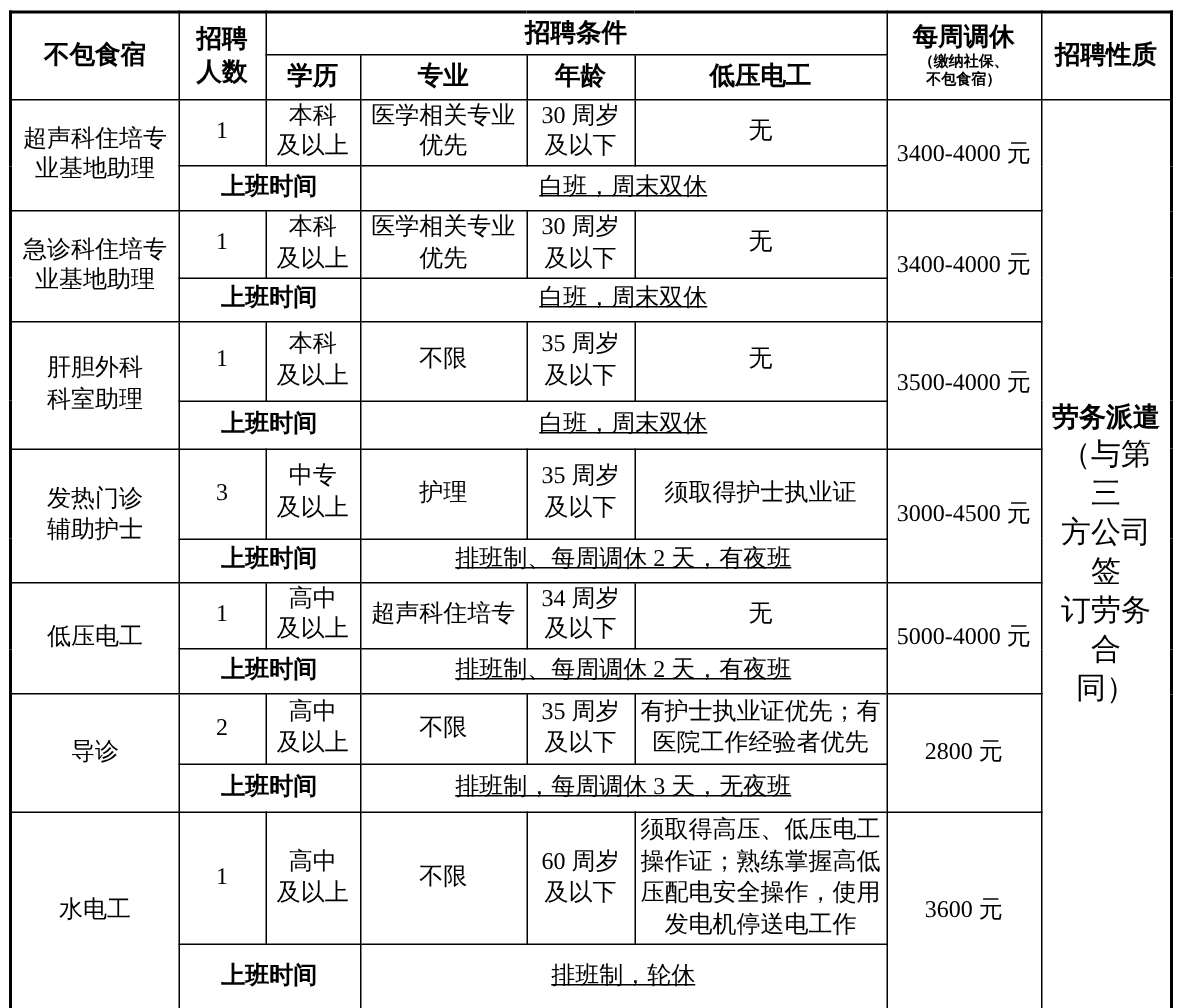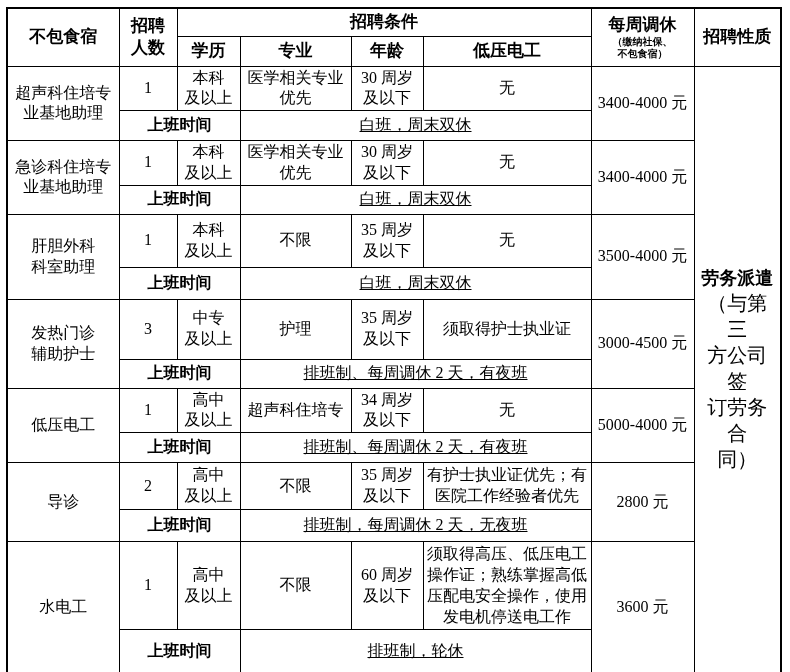--- a/index.html
+++ b/index.html
@@ -168,21 +168,21 @@
 及以上</td>
     <td class="pre">不限</td>
     <td class="pre">35 周岁
 及以下</td>
     <td class="pre">有护士执业证优先；有
 医院工作经验者优先</td>
     <td rowspan="2">2800 元</td>
   </tr>
   <tr style="height:32px">
     <td colspan="2" class="tl">上班时间</td>
-    <td colspan="3" class="tv">排班制，每周调休 2 天，无夜班</td>
+    <td colspan="3" class="tv">排班制，每周调休 3 天，无夜班</td>
   </tr>
 
   <tr style="height:88px">
     <td rowspan="2" class="pre">水电工</td>
     <td>1</td>
     <td class="pre">高中
 及以上</td>
     <td class="pre">不限</td>
     <td class="pre">60 周岁
 及以下</td>

